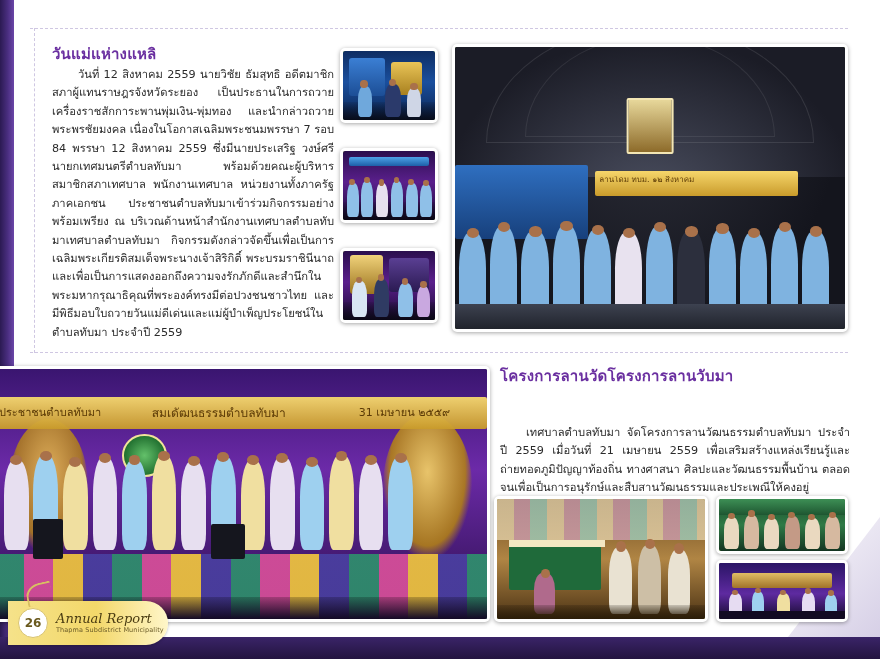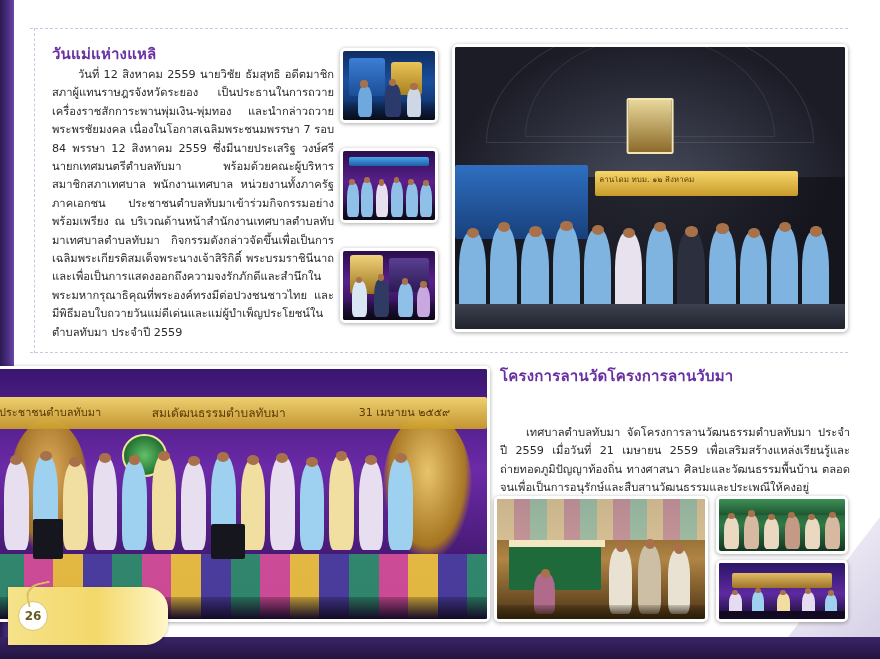--- a/index.html
+++ b/index.html
@@ -102,21 +102,21 @@
     border-radius: 40% 40% 18% 18%;
   }
   .head {
     position: absolute; border-radius: 50%;
     background: #a9714a;
   }
 
   
   #footer-badge {
     position: absolute; left: 8px; bottom: 14px;
-    width: 160px; height: 58px;
+    width: 160px; height: 44px;
     background: linear-gradient(90deg,#f5e28a 0%, #f3d86a 55%, #fff6c9 100%);
     border-radius: 0 22px 22px 0;
     display: flex; align-items: center;
     box-shadow: 0 1px 3px rgba(0,0,0,.25);
   }
   .page-num {
     width: 30px; height: 30px; margin-left: 10px;
     border-radius: 50%;
     background: #ffffff;
     border: 1px solid #d9c471;
@@ -356,15 +356,19 @@
         <div class="head" style="left:68.5%;bottom:45%;width:4.5%;height:10%;"></div>
       <div class="person" style="left:84%;width:10%;height:41%;background:#9ed0ef;"></div>
         <div class="head" style="left:86.5%;bottom:41%;width:4.5%;height:10%;"></div>
       <div style="position:absolute;left:0;right:0;bottom:0;height:14%;background:#120a22;"></div>
     </div>
   </div>
 
   <div id="footer-badge">
     <div class="swirl"></div>
     <div class="page-num">26</div>
+    <div class="badge-text">
+      <div class="badge-title">Annual Report</div>
+      <div class="badge-sub">Thapma Subdistrict Municipality</div>
+    </div>
   </div>
 
 </div>
 
 </body></html>

